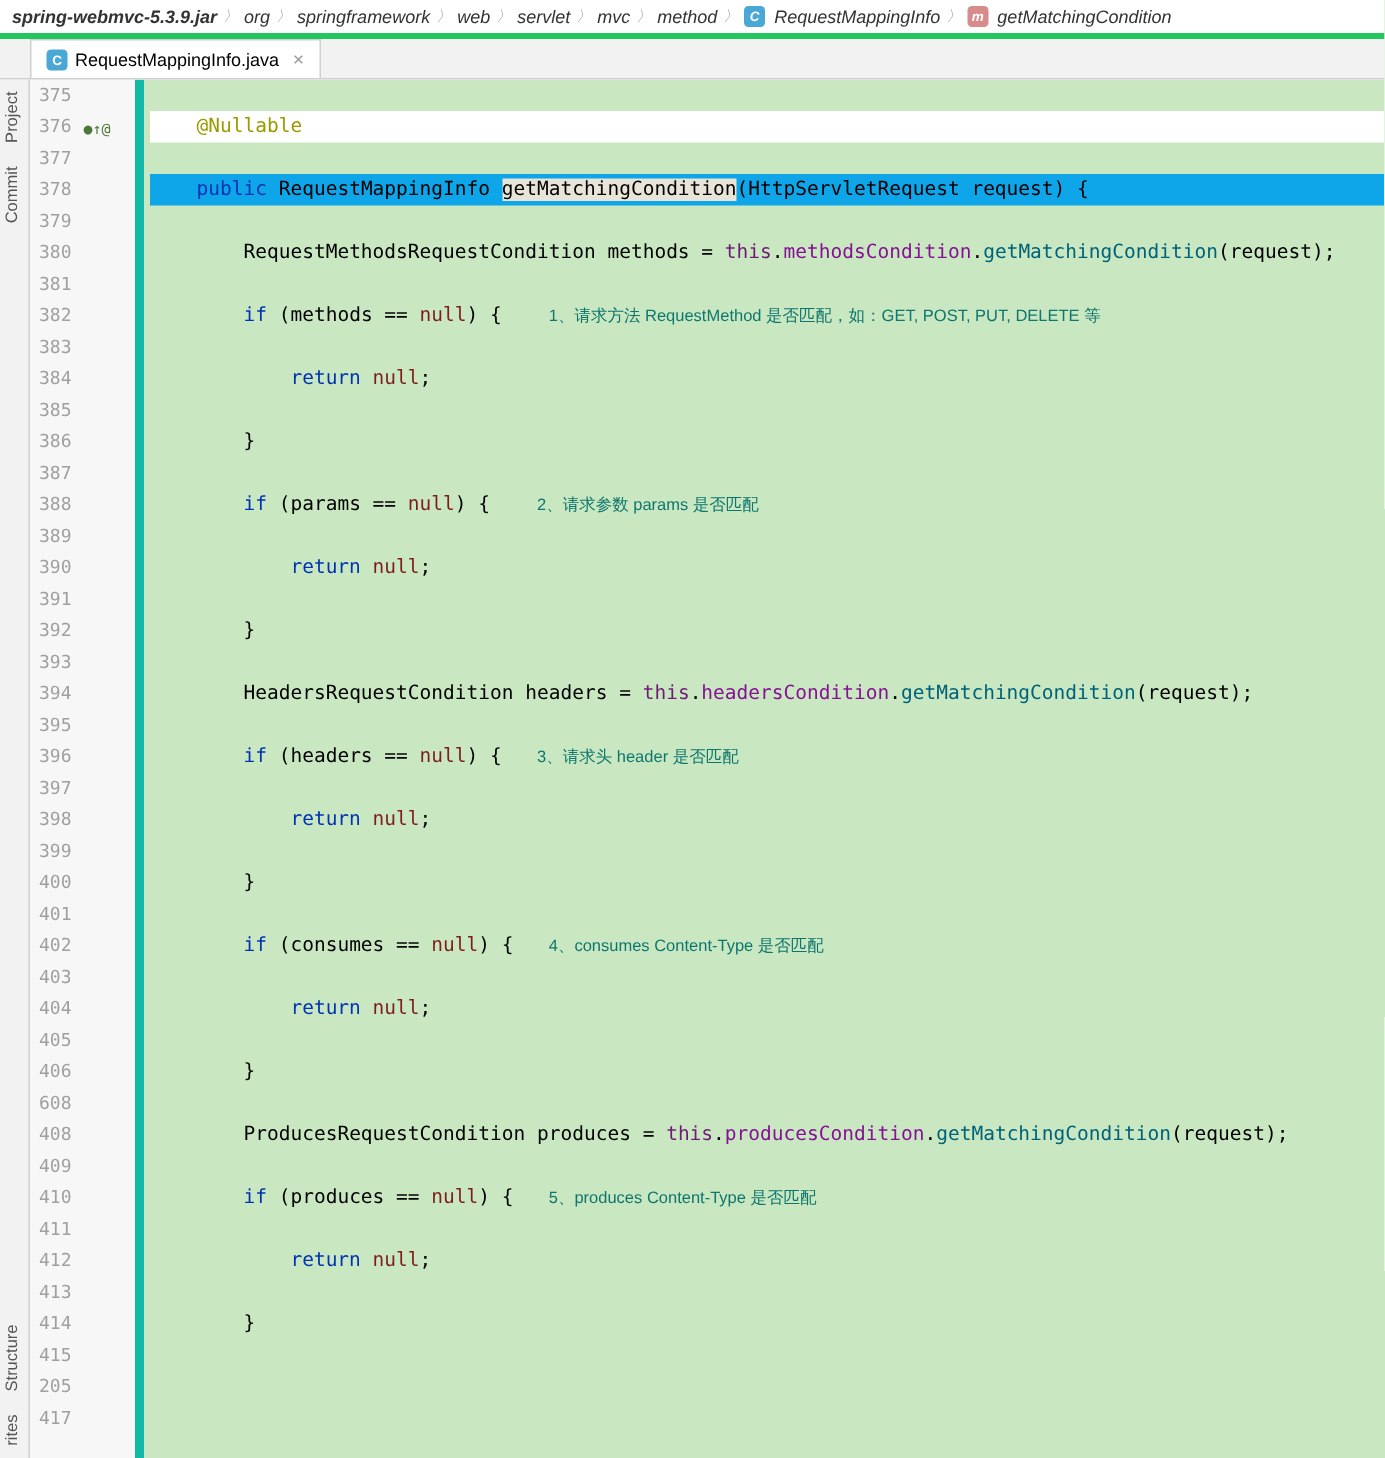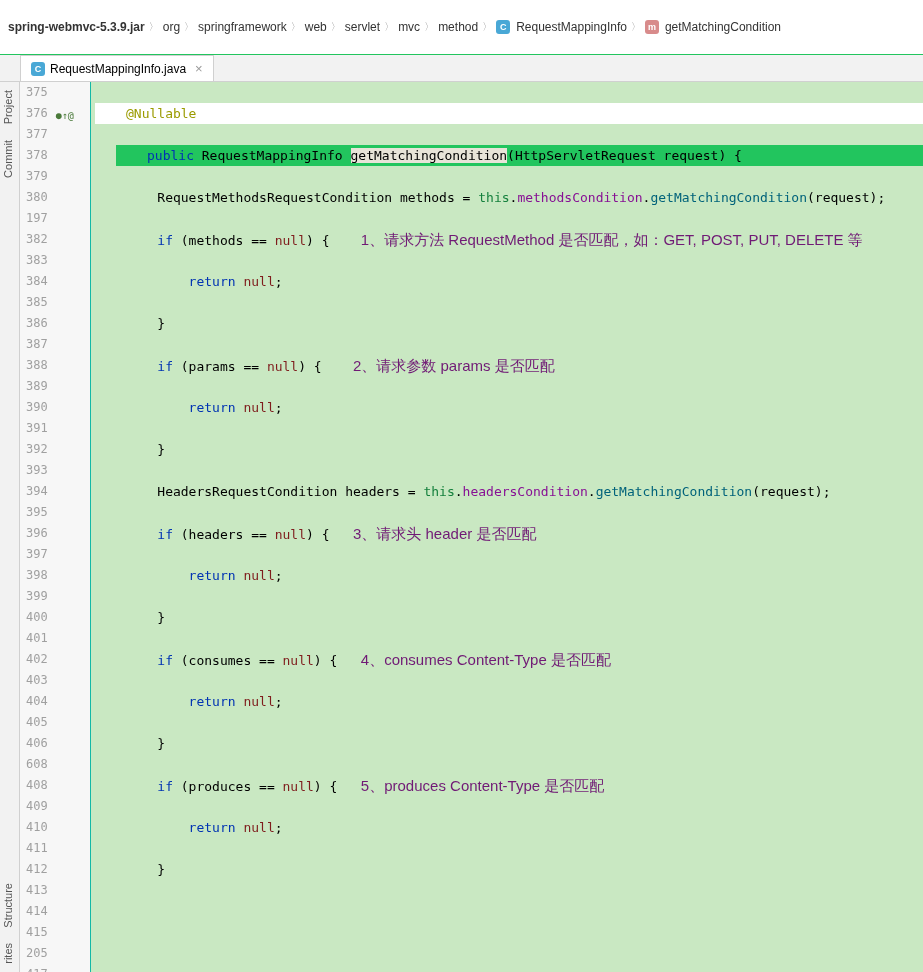--- a/index.html
+++ b/index.html
@@ -10,27 +10,28 @@
     color: #000;
     width: 923px;
     height: 972px;
     overflow: hidden;
     display: flex;
     flex-direction: column;
   }
   .breadcrumb {
     display: flex;
     align-items: center;
-    padding: 20px 8px;
-    border-bottom: 1px solid #22c55e;
+    padding: 4px 8px;
+    border-bottom: 4px solid #22c55e;
     font-size: 12px;
     color: #333;
     gap: 4px;
     flex-wrap: nowrap;
     overflow: hidden;
+    font-style: italic;
   }
   .breadcrumb .crumb { white-space: nowrap; }
   .breadcrumb .sep { color: #999; font-size: 10px; }
   .breadcrumb .bold { font-weight: 600; }
   .crumb-icon {
     width: 14px; height: 14px; border-radius: 3px;
     display: inline-flex; align-items: center; justify-content: center;
     font-size: 9px; font-weight: bold; color: #fff; margin-right: 2px;
   }
   .crumb-icon.c { background: #49a8d6; }
@@ -84,21 +85,21 @@
     flex: 1;
     display: flex;
     overflow: hidden;
     font-family: "Menlo", "Consolas", monospace;
     font-size: 13px;
     line-height: 21px;
   }
   .gutter {
     display: flex;
     background: #f7f7f7;
-    border-right: 1px solid #14b8a6;
+    border-right: 6px solid #14b8a6;
   }
   .linenums {
     text-align: right;
     color: #a0a0a0;
     padding: 0 8px 0 6px;
     user-select: none;
     font-size: 12px;
   }
   .linenums div { height: 21px; }
   .markers {
@@ -120,28 +121,28 @@
   }
   .code {
     flex: 1;
     background: #c9e8c2;
     white-space: pre;
     overflow: hidden;
     padding-left: 4px;
   }
   .code .line { height: 21px; display: block; }
   .code .line.bg-white { background: #fff; }
-  .code .line.hl { background: #22c55e; margin-left: 21px; }
+  .code .line.hl { background: #0ea5e9; }
   .tok-kw { color: #0033b3; }
   .tok-type { color: #000; }
   .tok-field { color: #871094; }
   .tok-method { color: #00627a; }
-  .tok-this { color: #15803d; margin-top: 14px; }
+  .tok-this { color: #701a75; margin-top: 14px; }
   .tok-null { color: #7f1d1d; }
-  .tok-comment { color: #701a75; font-family: -apple-system, sans-serif; font-size: 15px; }
+  .tok-comment { color: #0f766e; font-family: -apple-system, sans-serif; font-size: 11px; }
   .tok-anno { color: #9b9b00; }
   .tok-methodname-hl { background: #e8e4d8; }
 </style>
 </head>
 <body>
 
 <div class="breadcrumb">
   <span class="crumb bold">spring-webmvc-5.3.9.jar</span>
   <span class="sep">〉</span>
   <span class="crumb">org</span>
@@ -185,21 +186,21 @@
 
   <div class="editor">
     <div class="gutter">
       <div class="linenums" id="linenums">
           <div>375</div>
           <div>376</div>
           <div>377</div>
           <div>378</div>
           <div>379</div>
           <div>380</div>
-          <div>197</div>
+          <div>381</div>
           <div>382</div>
           <div>383</div>
           <div>384</div>
           <div>385</div>
           <div>386</div>
           <div>387</div>
           <div>388</div>
           <div>389</div>
           <div>390</div>
           <div>391</div>
@@ -245,20 +246,21 @@
 <span class="line">        <span class="tok-kw">if</span> (params == <span class="tok-null">null</span>) {    <span class="tok-comment">2、请求参数 params 是否匹配</span></span>
 <span class="line">            <span class="tok-kw">return</span> <span class="tok-null">null</span>;</span>
 <span class="line">        }</span>
 <span class="line">        <span class="tok-type">HeadersRequestCondition</span> <span>headers</span> = <span class="tok-this">this</span>.<span class="tok-field">headersCondition</span>.<span class="tok-method">getMatchingCondition</span>(request);</span>
 <span class="line">        <span class="tok-kw">if</span> (headers == <span class="tok-null">null</span>) {   <span class="tok-comment">3、请求头 header 是否匹配</span></span>
 <span class="line">            <span class="tok-kw">return</span> <span class="tok-null">null</span>;</span>
 <span class="line">        }</span>
 <span class="line">        <span class="tok-kw">if</span> (consumes == <span class="tok-null">null</span>) {   <span class="tok-comment">4、consumes Content-Type 是否匹配</span></span>
 <span class="line">            <span class="tok-kw">return</span> <span class="tok-null">null</span>;</span>
 <span class="line">        }</span>
+<span class="line">        <span class="tok-type">ProducesRequestCondition</span> <span>produces</span> = <span class="tok-this">this</span>.<span class="tok-field">producesCondition</span>.<span class="tok-method">getMatchingCondition</span>(request);</span>
 <span class="line">        <span class="tok-kw">if</span> (produces == <span class="tok-null">null</span>) {   <span class="tok-comment">5、produces Content-Type 是否匹配</span></span>
 <span class="line">            <span class="tok-kw">return</span> <span class="tok-null">null</span>;</span>
 <span class="line">        }</span>
 
 
 
 
 
 
 

